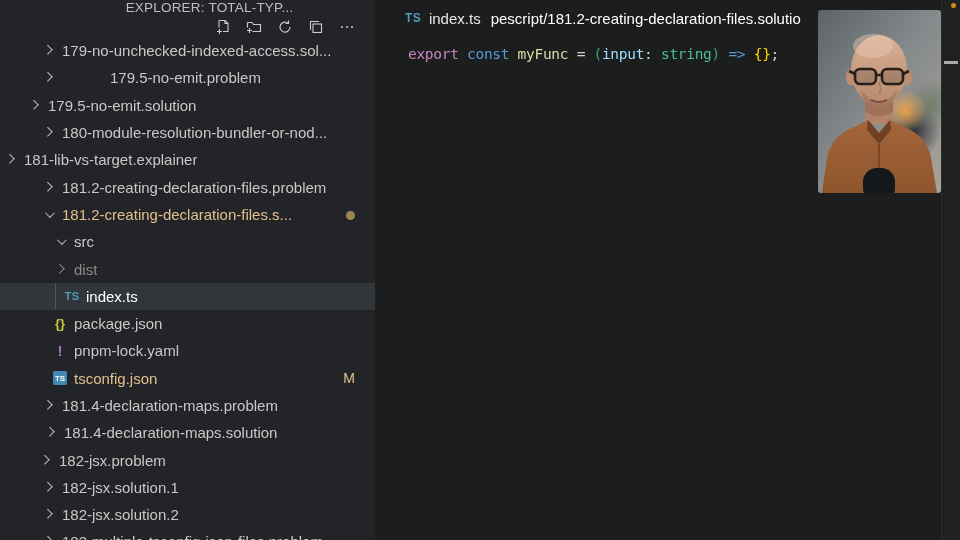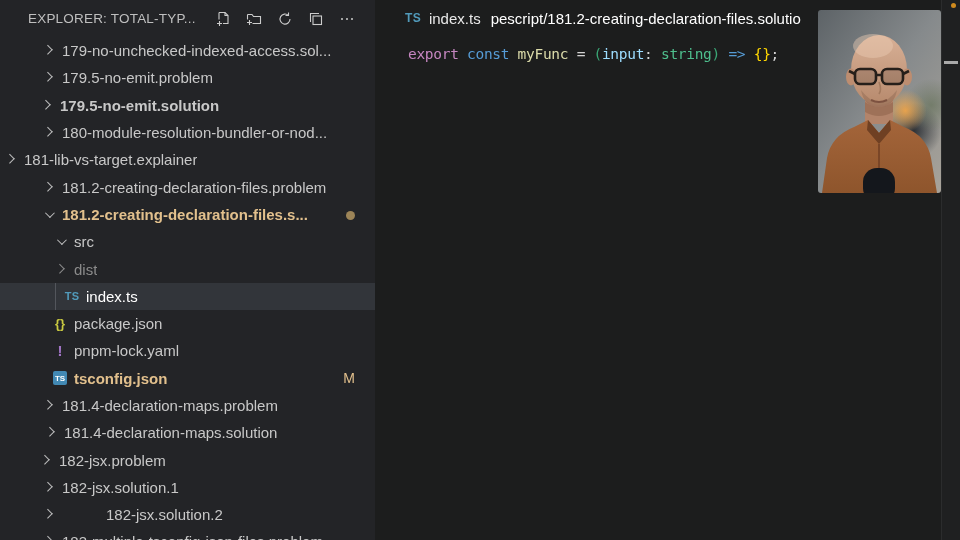--- a/index.html
+++ b/index.html
@@ -2,36 +2,36 @@
 <html><head>
 <meta charset="utf-8">
 <style>
   * { margin:0; padding:0; box-sizing:border-box; }
   html,body { width:960px; height:540px; overflow:hidden; background:#1c1d1d;
               font-family:"Liberation Sans", sans-serif; }
   .app { position:relative; width:960px; height:540px; display:flex; }
 
   
   .sidebar { position:relative; width:375px; height:540px; background:#232427; flex:none; overflow:hidden; }
-  .sidebar-header { height:37px; display:flex; align-items:center; padding-left:28px; }
+  .sidebar-header { height:37px; display:flex; align-items:center; padding-left:44px;flex-direction:column; }
   .sidebar-title { font-size:13.5px; color:#bfbfbf; letter-spacing:.2px; white-space:nowrap; }
   .sidebar-actions { margin-left:auto; margin-right:16px; display:flex; gap:7px; }
   .icon-btn { width:24px; height:24px; background:transparent; border:none; display:flex;
               align-items:center; justify-content:center; cursor:pointer; border-radius:4px; }
   .icon-btn svg { stroke:#cccccc; fill:none; stroke-width:1.1; }
 
   .tree { position:absolute; top:37px; left:0; right:0; }
   .row { position:relative; height:27.3px; display:flex; align-items:center; cursor:pointer;
          font-size:15px; color:#c8c8c8; white-space:nowrap; }
   .row.selected { background:#32353a; }
   .cell-ico { width:20px; flex:none; display:flex; align-items:center; justify-content:center; }
   .label { margin-left:4px; overflow:hidden; text-overflow:ellipsis; }
   .c-normal { color:#c8c8c8; }
   .c-selected { color:#ffffff; }
-  .c-modified { color:#e2c08d;font-weight:bold; }
+  .c-modified { color:#e2c08d; }
   .c-dimmed { color:#8b8b8b; }
   .chev { display:inline-block; width:7px; height:7px;
           border-right:1.6px solid #bdbdbd; border-bottom:1.6px solid #bdbdbd; }
   .chev.collapsed { transform:rotate(-45deg) translateY(-1px); }
   .chev.expanded  { transform:rotate(45deg) translateY(-2px); }
   .dimchev .chev { border-color:#8b8b8b; }
   .fi-ts { color:#519aba; font-weight:700; font-size:11px; letter-spacing:.3px; }
   .fi-braces { color:#cbcb41; font-weight:700; font-size:13px; }
   .fi-exclaim { color:#a074c4; font-weight:700; font-size:15px; }
   .fi-tsbox { width:14px; height:14px; background:#4289b4; color:#fff; font-size:8px; font-weight:700;
@@ -111,27 +111,27 @@
         </button>
       </div>
     </div>
     <div class="tree" id="tree">
         <div class="row" style="padding-left: 38px;">
           <span class="cell-ico">
             <span class="chev collapsed"></span>
           </span>
           <span class="label c-normal">179-no-unchecked-indexed-access.sol...</span>
         </div>
-        <div class="row" style="padding-left: 38px;">
+        <div class="row" style="padding-left: 38px; gap: 48px;">
           <span class="cell-ico">
             <span class="chev collapsed"></span>
           </span>
           <span class="label c-normal">179.5-no-emit.problem</span>
         </div>
-        <div class="row" style="padding-left: 36px; font-weight: bold;">
+        <div class="row" style="padding-left: 24px;">
           <span class="cell-ico">
             <span class="chev collapsed"></span>
           </span>
           <span class="label c-normal">179.5-no-emit.solution</span>
         </div>
         <div class="row" style="padding-left: 38px;">
           <span class="cell-ico">
             <span class="chev collapsed"></span>
           </span>
           <span class="label c-normal">180-module-resolution-bundler-or-nod...</span>
@@ -210,21 +210,21 @@
             <span class="chev collapsed"></span>
           </span>
           <span class="label c-normal">182-jsx.problem</span>
         </div>
         <div class="row" style="padding-left: 38px;">
           <span class="cell-ico">
             <span class="chev collapsed"></span>
           </span>
           <span class="label c-normal">182-jsx.solution.1</span>
         </div>
-        <div class="row" style="padding-left: 38px; gap: 44px;">
+        <div class="row" style="padding-left: 38px;">
           <span class="cell-ico">
             <span class="chev collapsed"></span>
           </span>
           <span class="label c-normal">182-jsx.solution.2</span>
         </div>
         <div class="row" style="padding-left: 38px;">
           <span class="cell-ico">
             <span class="chev collapsed"></span>
           </span>
           <span class="label c-normal">183-multiple-tsconfig-json-files.problem</span>

